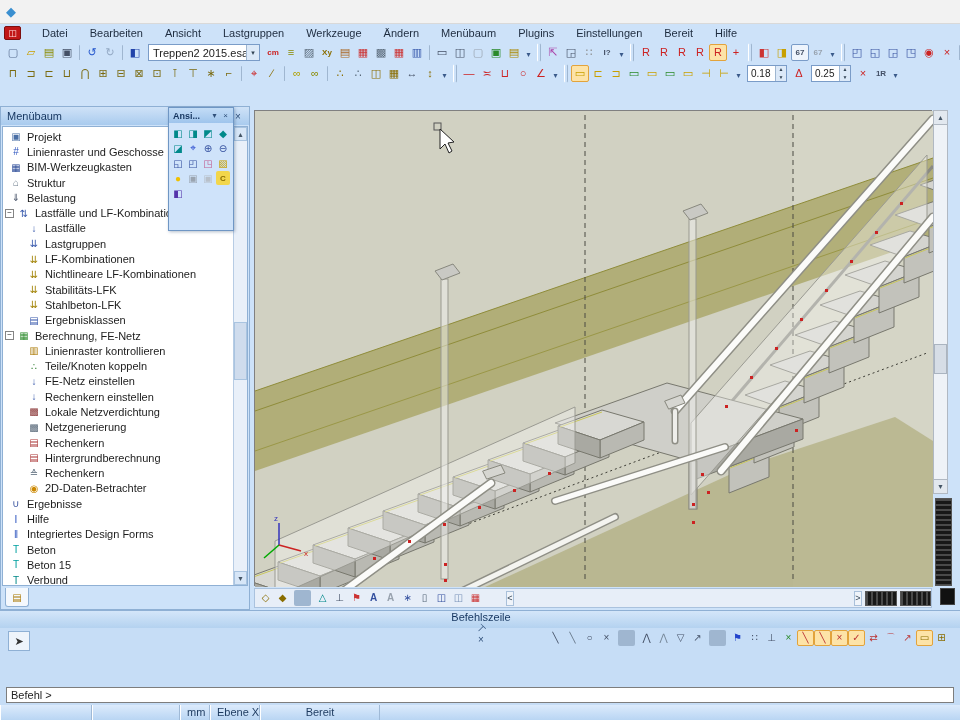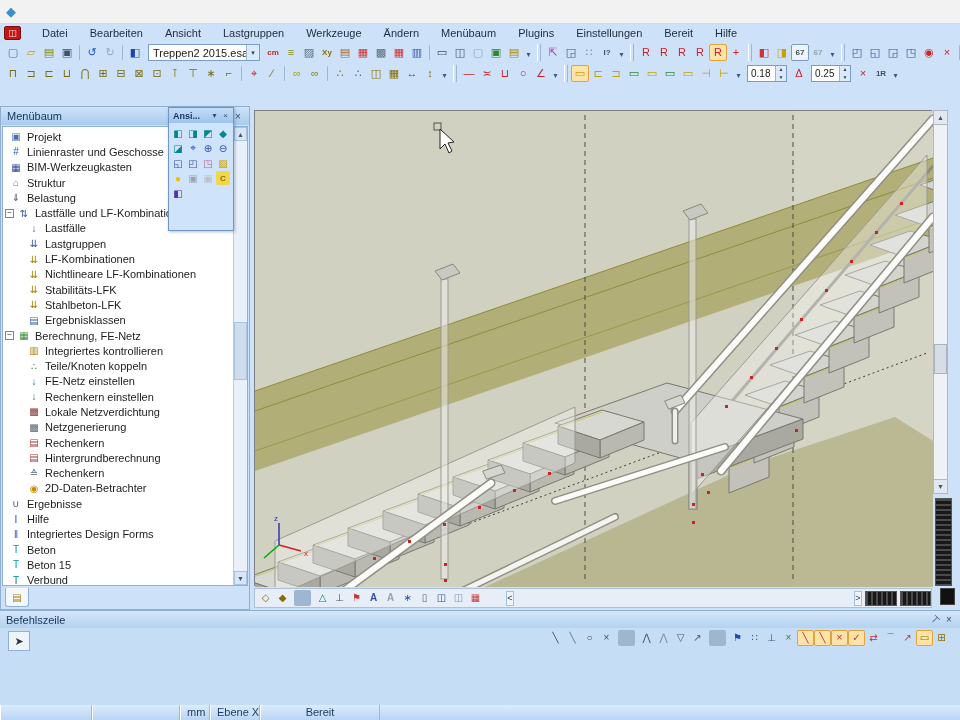--- a/index.html
+++ b/index.html
@@ -78,21 +78,21 @@
   #floattb { left:168px; top:107px; width:66px; height:124px; background:#cfe3fa; border:1px solid #6f96c4; box-shadow:1px 1px 3px rgba(40,70,110,.35); }
   #floattb .fhead { height:15px; background:linear-gradient(#c3dcf6,#9ec4ec); display:flex; align-items:center; padding:0 2px 0 4px; }
   #floattb .ftitle { flex:1; font-size:9px; font-weight:bold; color:#15355f; }
   #floattb .fbtn-h { width:11px; font-size:8px; color:#30507a; text-align:center; }
   #fgrid { display:flex; flex-wrap:wrap; padding:3px 2px; gap:1px 1px; }
   .fbtn { width:14px; height:14px; display:flex; align-items:center; justify-content:center; font-size:10px; border:1px solid transparent; border-radius:2px; }
   .fbtn.small { font-size:8px; font-weight:bold; }
 
   
   #command { left:0; top:610px; width:960px; height:95px; background:#c6ddf6; border-top:1px solid #8fb0d4; }
-  #command .phead { background:linear-gradient(#d4e6f9,#b4d2f0); height:17px; }
+  #command .phead { background:linear-gradient(#d4e6f9,#b4d2f0); height:17px;flex-direction:column; }
   #cmdbody { position:relative; height:60px; }
   #pointerbtn { position:absolute; left:8px; top:3px; width:22px; height:20px; background:#eef4fb; border:1px solid #8fb0d4; display:flex; align-items:center; justify-content:center; color:#333; font-size:11px; }
   #snapbar { position:absolute; right:10px; top:2px; display:flex; align-items:center; }
   #snapbar .tbtn { min-width:17px; height:16px; font-size:10px; }
   #cmdinput { position:absolute; left:6px; right:6px; bottom:2px; height:16px; background:#fff; border:1px solid #7d7d7d; font-size:11px; color:#222; padding:1px 0 0 4px; }
 
   
   #statusbar { left:0; top:705px; width:960px; height:15px; background:linear-gradient(#dcebfc,#b9d5f3); display:flex; }
   .sseg { border-right:1px solid #9fb9d6; border-left:1px solid #ffffff; padding:1px 6px 0 6px; color:#1d3a5f; text-align:center; overflow:hidden; white-space:nowrap; }
 </style>
@@ -347,21 +347,21 @@
 
         <div class="trow lvl0 exp">
           <span class="tbox"></span>
           <span class="tico" style="color: rgb(42, 138, 42);">▦</span>
           <span class="tlabel">Berechnung, FE-Netz</span>
         </div>
 
         <div class="trow lvl1">
 
           <span class="tico" style="color: rgb(170, 119, 0);">▥</span>
-          <span class="tlabel">Integriertes kontrollieren</span>
+          <span class="tlabel">Linienraster kontrollieren</span>
         </div>
 
         <div class="trow lvl1">
 
           <span class="tico" style="color: rgb(42, 122, 42);">∴</span>
           <span class="tlabel">Teile/Knoten koppeln</span>
         </div>
 
         <div class="trow lvl1">
 
@@ -678,20 +678,21 @@
         <span class="tbtn active" style="color: rgb(187, 51, 51);">╲</span>
         <span class="tbtn active" style="color: rgb(187, 51, 51);">×</span>
         <span class="tbtn active" style="color: rgb(187, 51, 51);">✓</span>
         <span class="tbtn" style="color: rgb(187, 51, 51);">⇄</span>
         <span class="tbtn" style="color: rgb(187, 51, 51);">⌒</span>
         <span class="tbtn" style="color: rgb(187, 51, 51);">↗</span>
         <span class="tbtn active" style="color: rgb(138, 109, 0);">▭</span>
         <span class="tbtn" style="color: rgb(138, 109, 0);">⊞</span>
       </span>
   </div>
+  <div id="cmdinput">Befehl &gt;</div>
 </div>
 
 <div id="statusbar" class="abs">
 
 <span class="sseg" style="width: 92px;"></span>
     <span class="sseg" style="width: 88px;"></span>
     <span class="sseg" style="width: 30px;">mm</span>
     <span class="sseg" style="width: 50px;">Ebene XY</span>
     <span class="sseg" style="width: 120px;">Bereit</span>
   </div>

